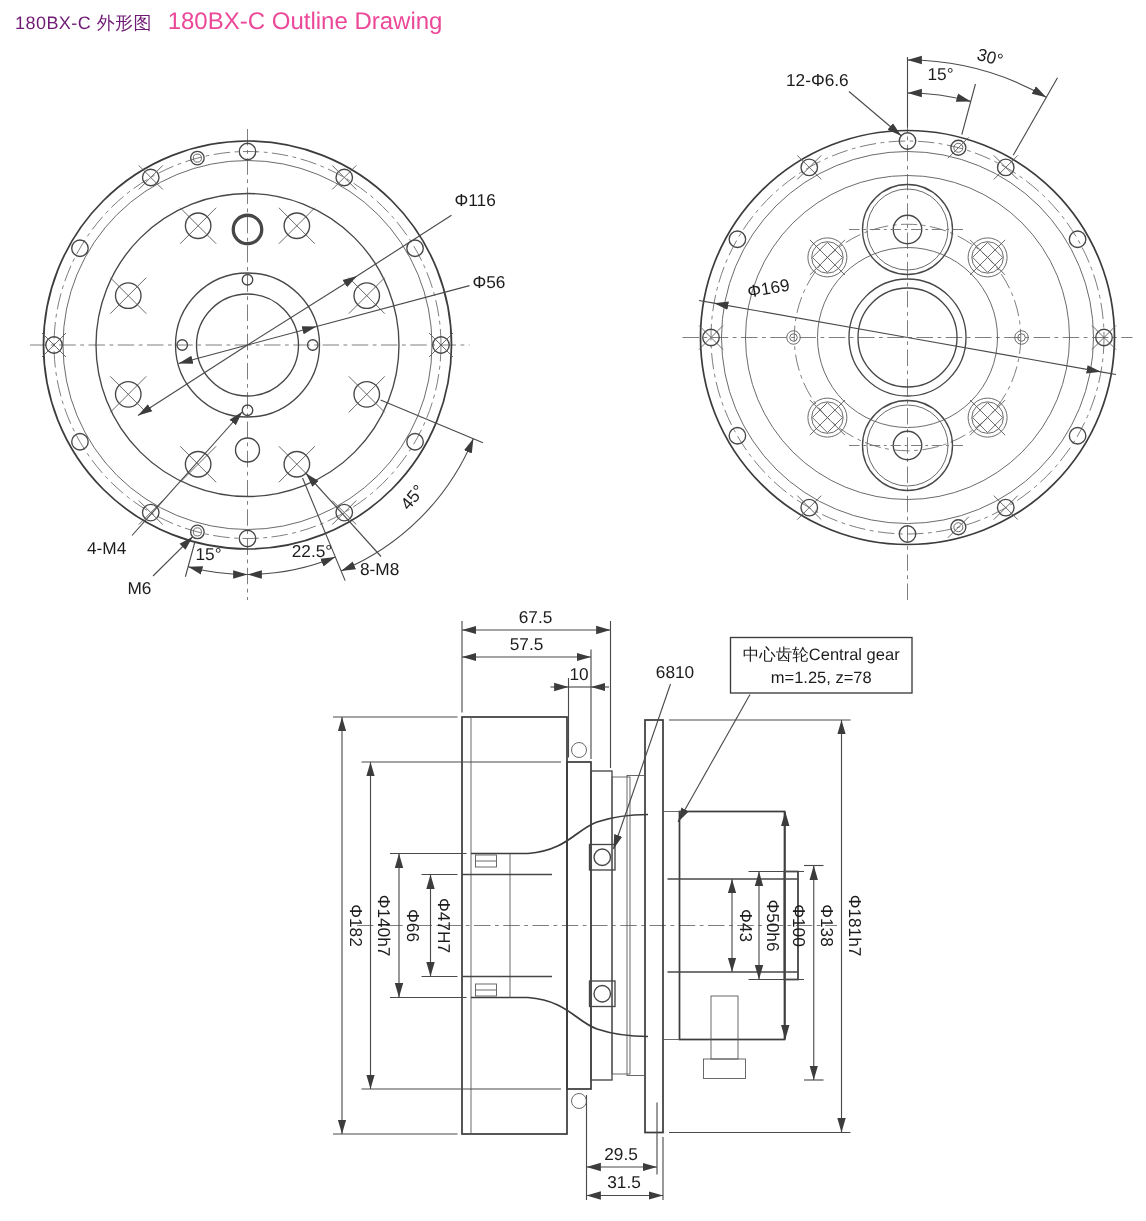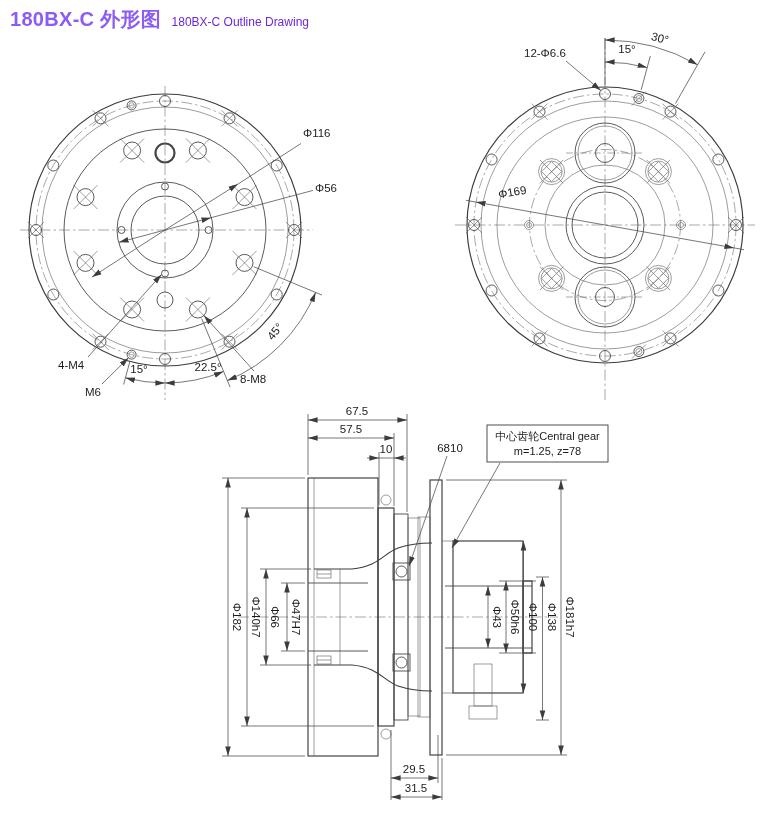--- a/index.html
+++ b/index.html
@@ -1,20 +1,20 @@
 <!DOCTYPE html>
 <html><head>
 <meta charset="utf-8">
 <style>
   html,body{margin:0;padding:0;background:#fff;}
   .page{position:relative;width:764px;height:814px;background:#ffffff;overflow:hidden;
         font-family:"Liberation Sans",sans-serif;}
   .title-row{position:absolute;left:10px;top:6px;white-space:nowrap;}
-  .t1{font-size:20px;font-weight:bold;color:#8b5cf6;letter-spacing:0.3px;}
-  .t2{font-size:12px;font-weight:normal;color:#6d28d9;margin-left:6px;}
+  .t1{font-size:12px;font-weight:normal;color:#701a75;letter-spacing:0.3px;}
+  .t2{font-size:16px;font-weight:normal;color:#ec4899;margin-left:6px;}
   svg{position:absolute;left:0;top:0;}
   .ol{stroke:#3c3c3c;stroke-width:1.15;fill:none;}
   .md{stroke:#474747;stroke-width:0.9;fill:none;}
   .th{stroke:#5a5a5a;stroke-width:0.6;fill:none;}
   .dim{stroke:#4a4a4a;stroke-width:0.75;fill:none;}
   .cl{stroke:#6f6f6f;stroke-width:0.6;fill:none;stroke-dasharray:11 3 2.5 3;}
   .cl2{stroke:#6f6f6f;stroke-width:0.6;fill:none;stroke-dasharray:7 2.5 1.8 2.5;}
   text{font-family:"Liberation Sans",sans-serif;fill:#1c1c1c;}
   .dt{font-size:11.5px;}
   .dt2{font-size:11px;}

